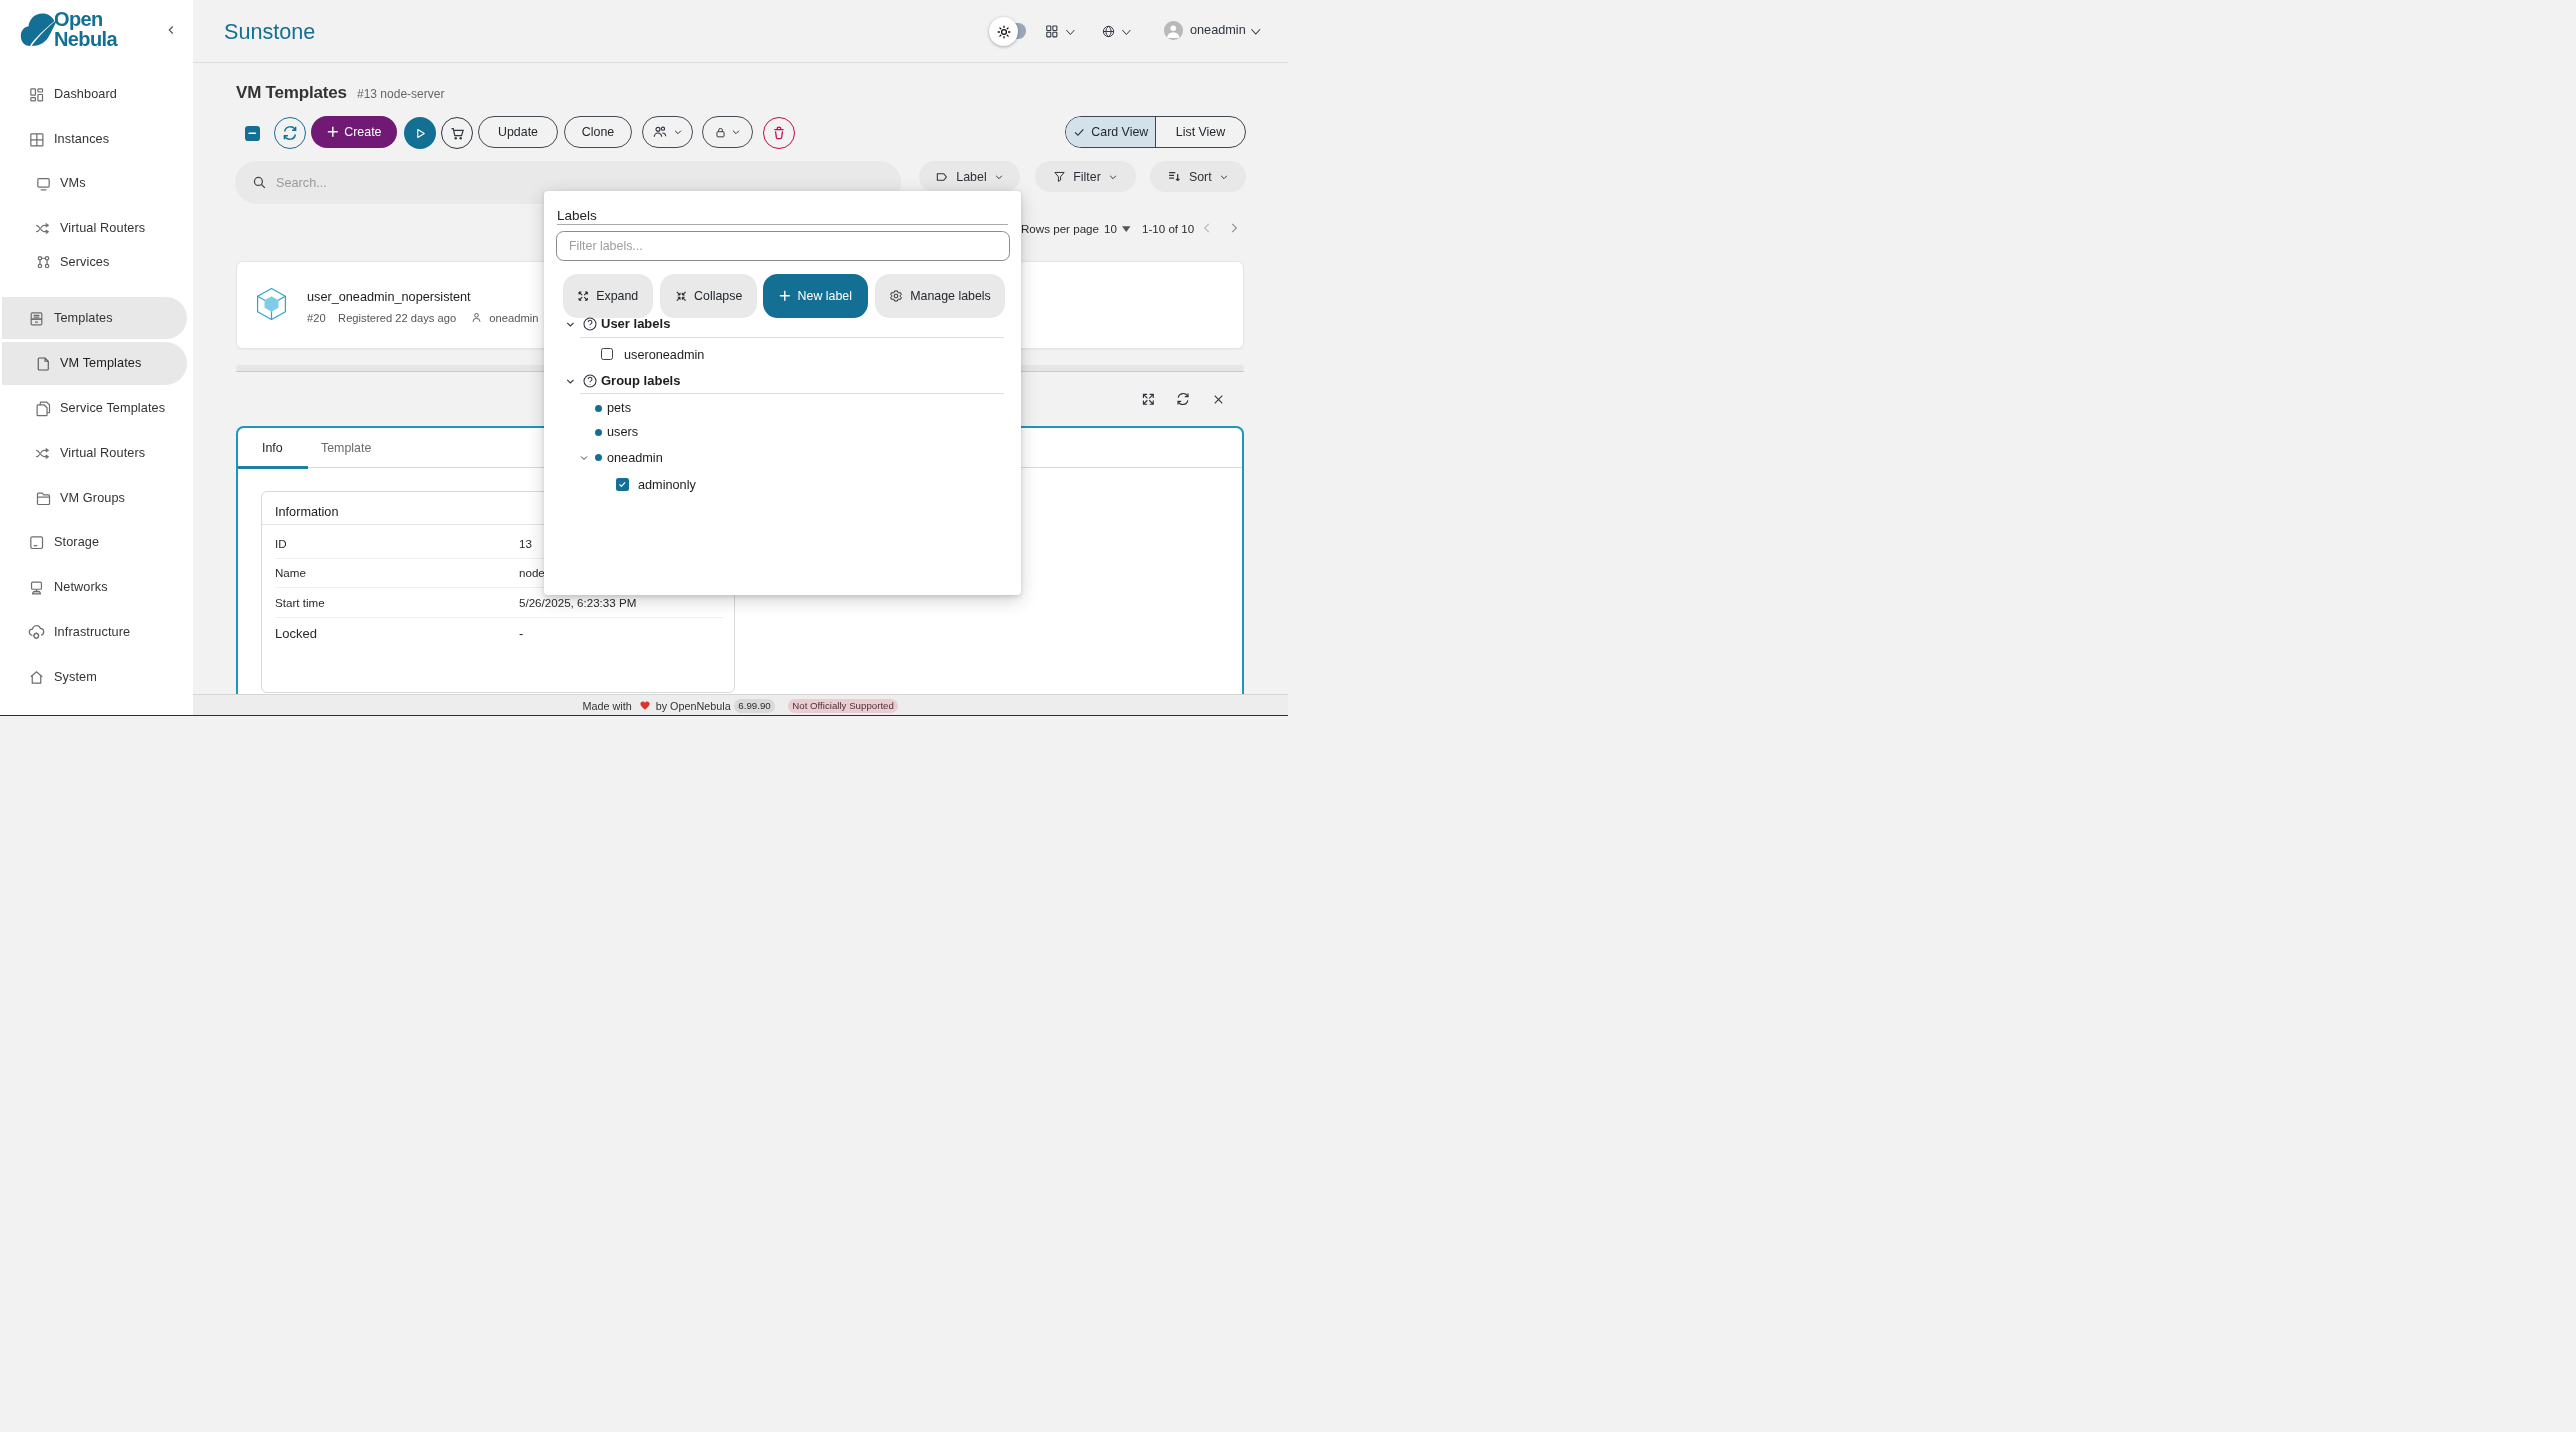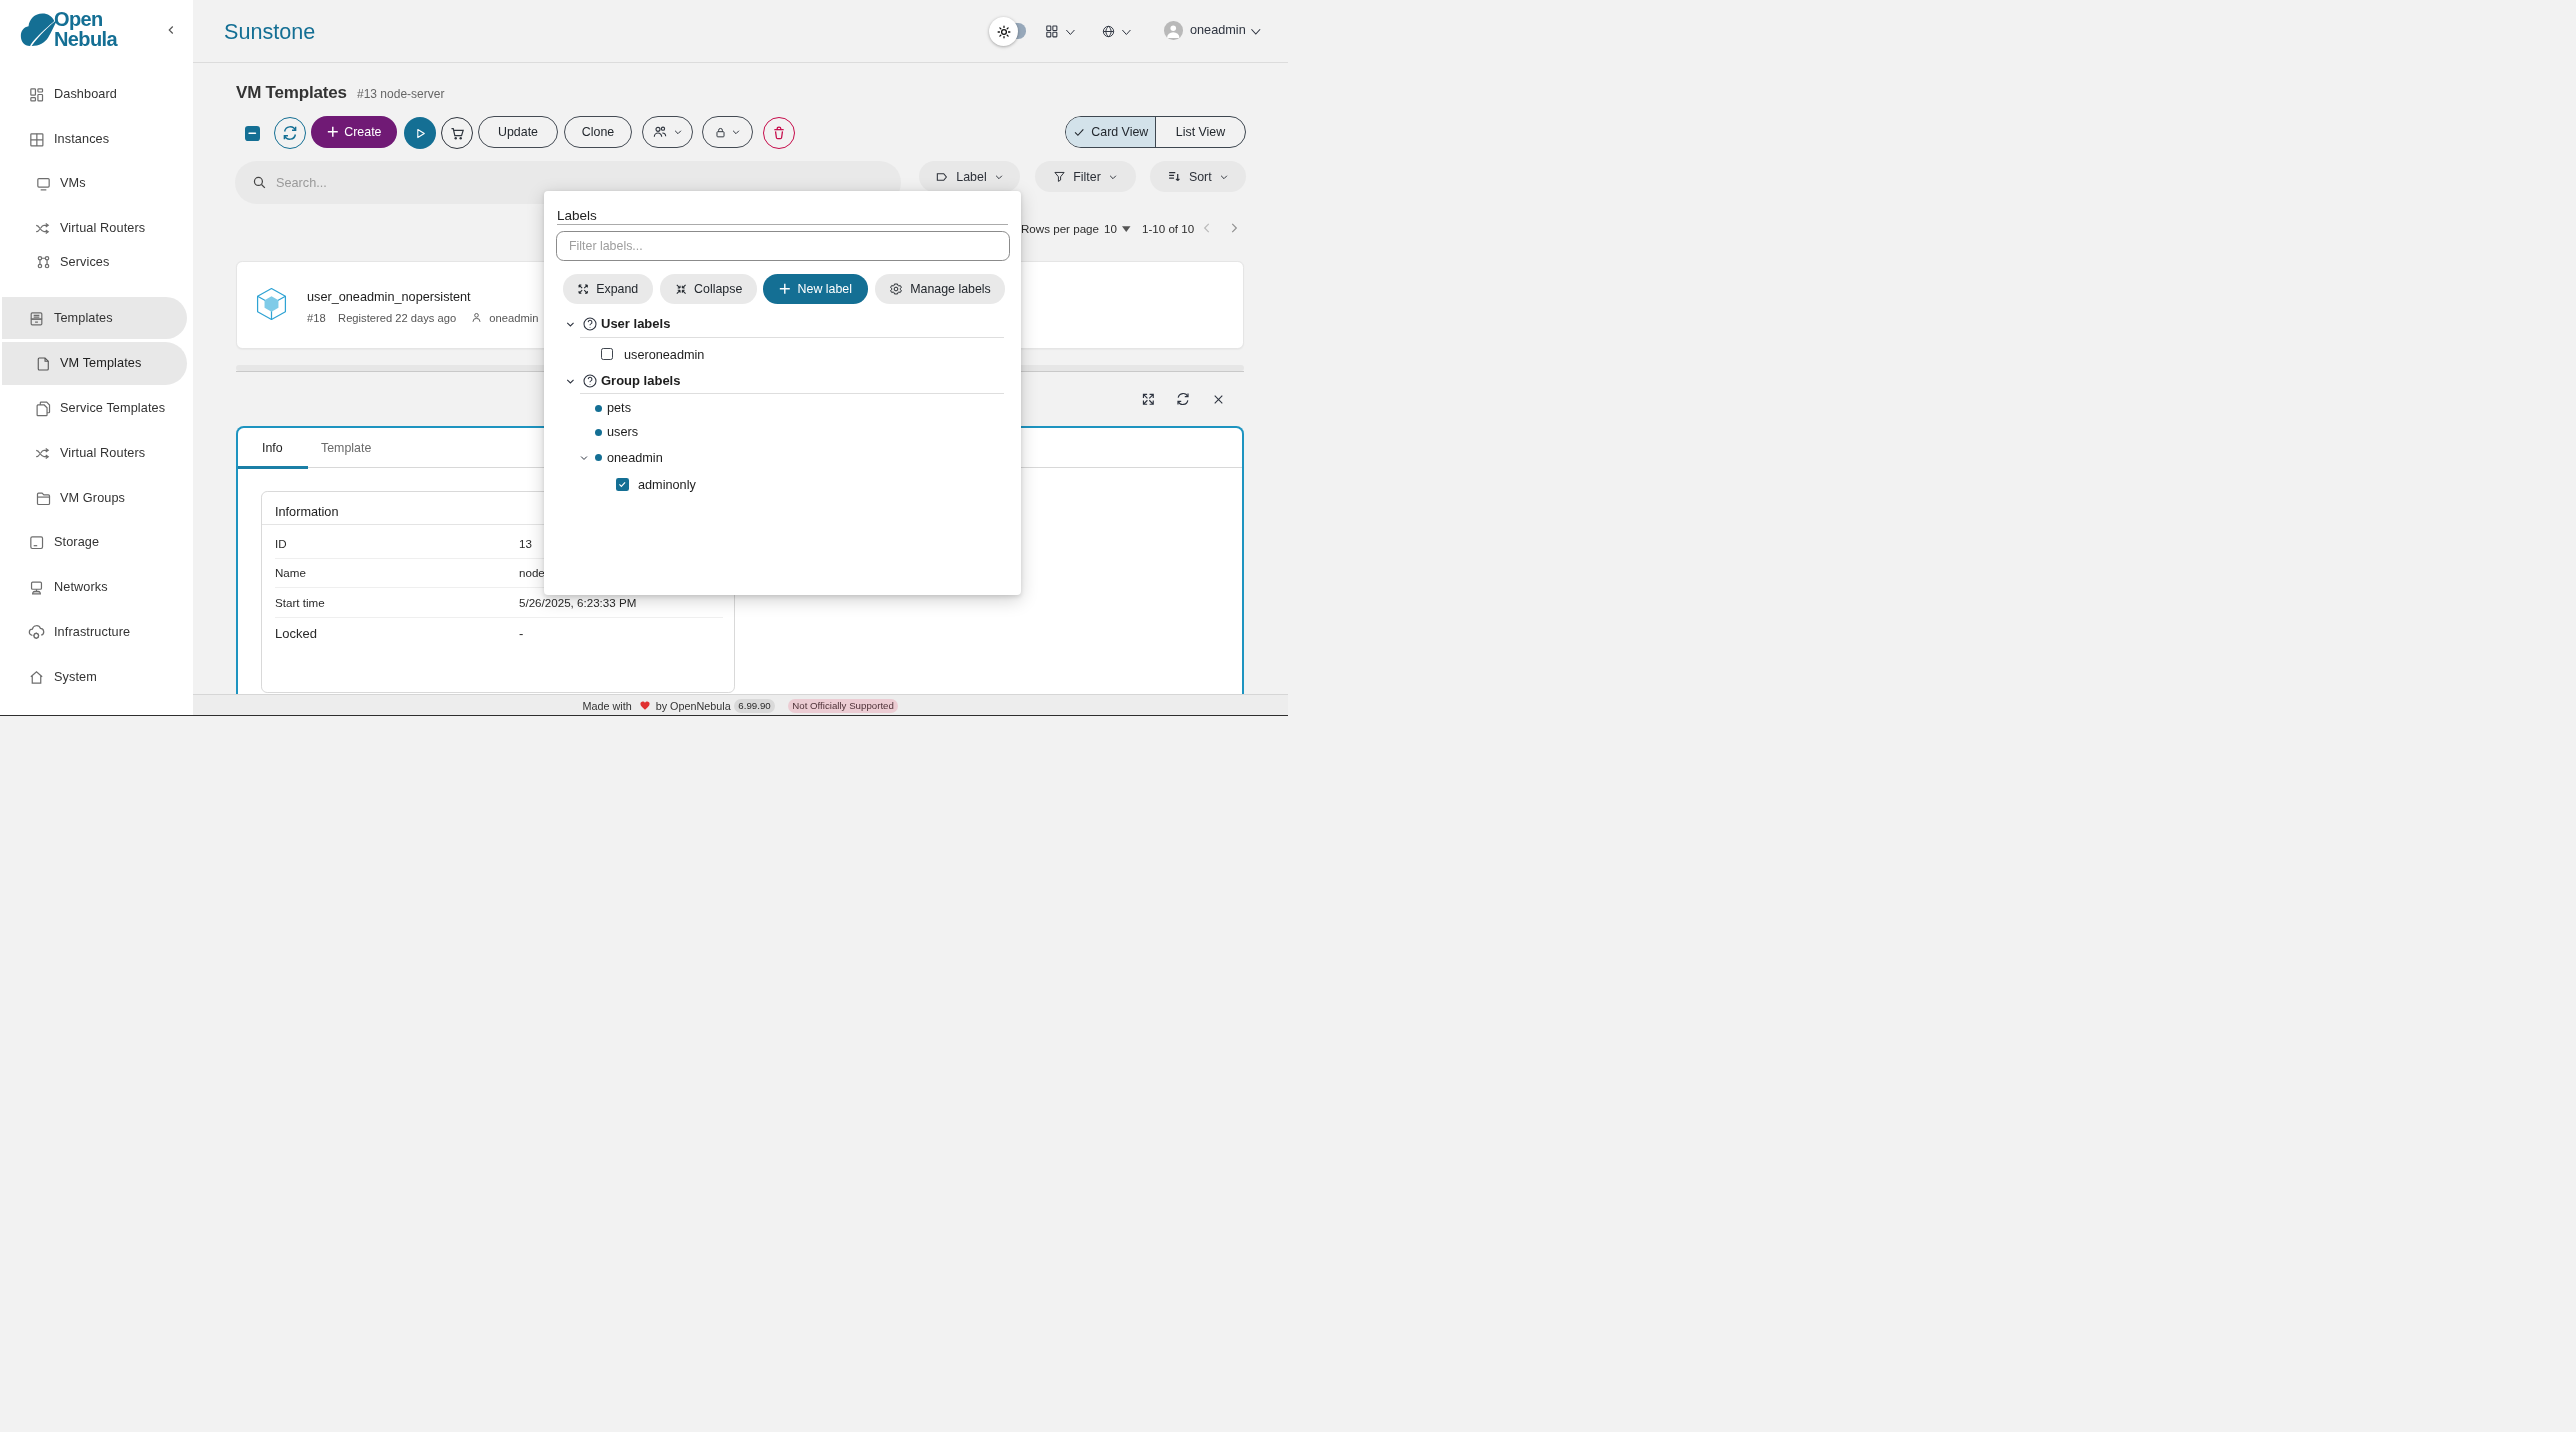--- a/index.html
+++ b/index.html
@@ -21,21 +21,21 @@
   
   .pill { position:absolute; height:32px; border:0.8px solid #444b54; border-radius:16px; display:flex; align-items:center; justify-content:center; gap:6.2px; font-size:12.4px; color:#23282e; background:transparent; }
   .circ { position:absolute; width:32px; height:32px; border-radius:50%; display:flex; align-items:center; justify-content:center; }
   .graypill { position:absolute; height:31px; background:#e8e8e8; border-radius:15.5px; display:flex; align-items:center; justify-content:center; gap:7px; font-size:12.4px; color:#2c3038; }
   
   .wcard { position:absolute; background:#fff; border:0.8px solid #e2e2e2; border-radius:6.2px; }
   .icard { position:absolute; background:#fff; border:0.8px solid #d9d9d9; border-radius:6.2px; }
   .ck { position:absolute; width:12.4px; height:12.4px; border:1.2px solid #2e3440; border-radius:1.9px; background:#fff; }
   
   #modal { position:absolute; left:544px; top:191px; width:477px; height:404px; background:#fff; border-radius:3.9px; box-shadow:0 4.6px 18.5px rgba(0,0,0,0.18), 0 1.5px 4.6px rgba(0,0,0,0.12); z-index:20; }
-  .mbtn { position:absolute; height:30px; background:#e9e9e9; border-radius:14.7px; display:flex; align-items:center; justify-content:center; gap:7px; font-size:12.4px; color:#23282e; }
+  .mbtn { position:absolute; height:44px; background:#e9e9e9; border-radius:14.7px; display:flex; align-items:center; justify-content:center; gap:7px; font-size:12.4px; color:#23282e; }
   
   #footer { position:absolute; left:193px; top:694px; width:1095px; height:22.4px; background:#ededed; border-top:0.8px solid #d6d6d6; z-index:30; display:flex; align-items:center; justify-content:center; font-size:10.8px; color:#333; }
   #footer .chip { height:14px; border-radius:7px; display:flex; align-items:center; padding:0 4.6px; font-size:9.7px; }
   #btm-line { position:absolute; left:0; top:715px; width:1288px; height:1.4px; background:#2e2e2e; z-index:40; }
 </style>
 </head>
 <body>
 
   <div id="hdr-title">Sunstone</div>
   <div id="hdr-line"></div>
@@ -387,21 +387,21 @@
         <svg width="31" height="34" viewBox="0 0 40 44">
           <g fill="none" stroke="#2fa3d4" stroke-width="1.6" stroke-linejoin="round">
             <path d="M20 2 L38 12 V32 L20 42 L2 32 V12 Z"></path>
             <path d="M2 12 L20 22 L38 12 M20 22 V42"></path>
           </g>
           <path d="M20 12 L29 17 V27 L20 32 L11 27 V17 Z" fill="#7fcbe8"></path>
         </svg>
       </div>
       <div class="abs" style="left:70px;top:28px;font-size:12.7px;color:#1d1d1d;">user_oneadmin_nopersistent</div>
       <div class="abs" style="left:70px;top:49px;display:flex;align-items:center;gap:6.2px;font-size:11.2px;color:#555;">
-        <span>#18</span>
+        <span>#20</span>
         <span style="margin-left:6.2px;">Registered 22 days ago</span>
         <svg style="margin-left:7.7px;" width="13" height="13" viewBox="0 0 24 24" fill="none" stroke="#555" stroke-width="1.7">
           <circle cx="12" cy="8" r="3.4"></circle>
           <path d="M5.5 20 a6.5 6.5 0 0 1 13 0"></path>
         </svg>
         <span>oneadmin</span>
         <svg style="margin-left:7.7px;" width="14.7" height="13" viewBox="0 0 24 24" fill="none" stroke="#555" stroke-width="1.7">
           <circle cx="9" cy="8.5" r="3"></circle>
           <path d="M3.5 19.5 a5.5 5.5 0 0 1 11 0"></path>
           <circle cx="16.5" cy="7.5" r="2.4"></circle>

